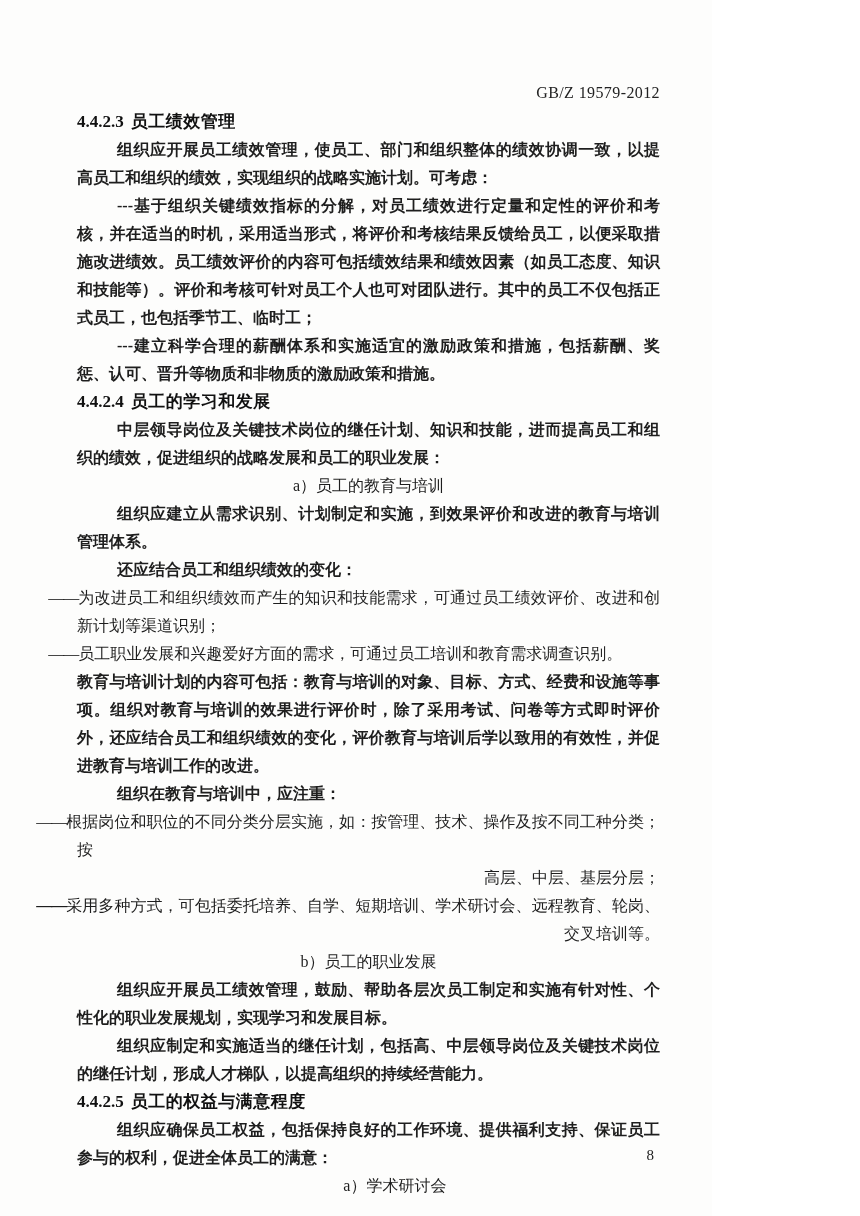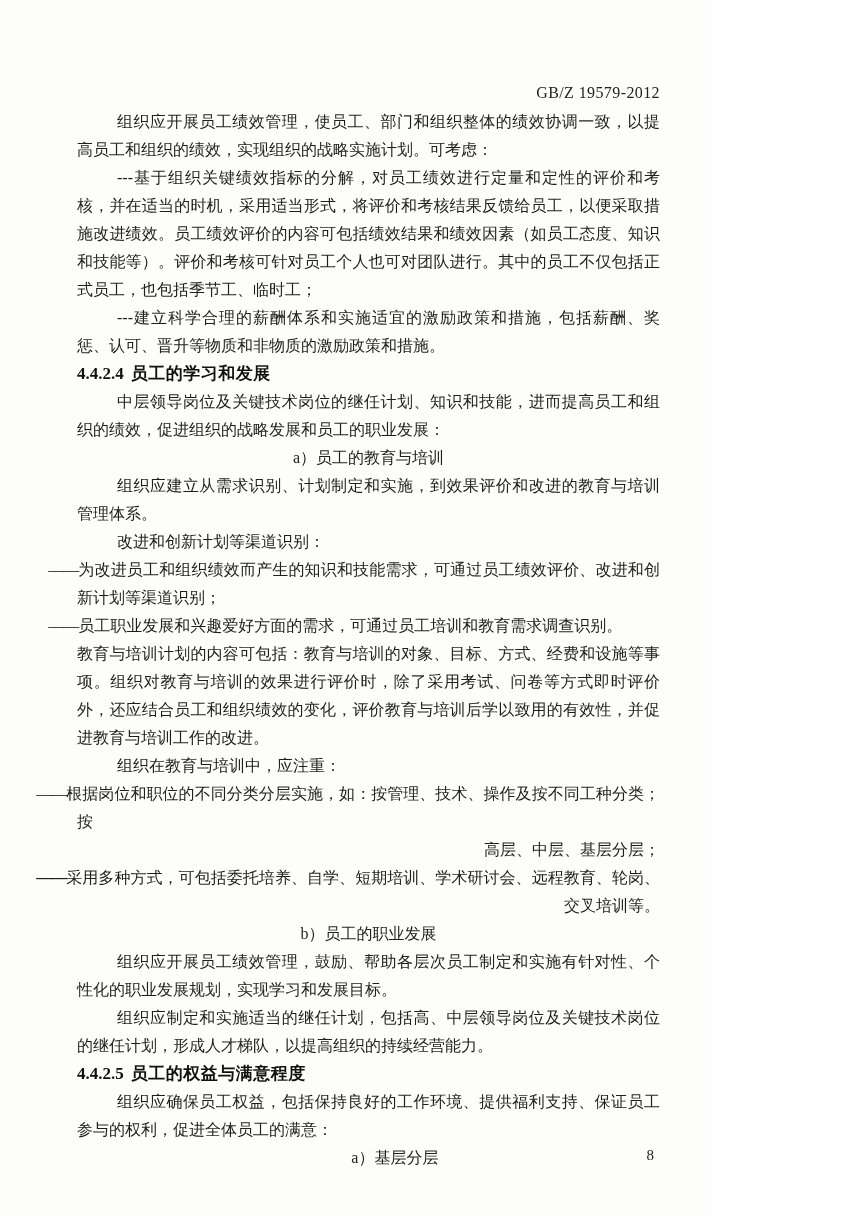--- a/index.html
+++ b/index.html
@@ -28,21 +28,21 @@
   }
   .content {
     font-size: 16px;
     line-height: 28px;
     text-align: justify;
   }
   .content p, .content .heading, .content .item-large {
     margin: 0;
     padding: 0;
   }
-  .para { text-indent: 2.5em; }
+  .para { text-indent: 2.5em; font-weight: bold; }
   .para.flush { text-indent: 0; }
   .cont { margin-left: 4.5em; text-align: left; }
   .letter { margin-left: 2.7em; text-align: center; }
   .letter.deep { margin-left: 3.3em; }
   .heading {
     font-weight: bold;
     font-size: 17px;
     text-align: left;
     color: #111;
   }
@@ -71,43 +71,44 @@
   }
 </style>
 </head>
 <body>
 
 <div class="page">
   <div class="header">
     <span>GB/Z 19579-2012</span>
   </div>
   <div class="content" id="content">
+      <div class="heading"><span class="h-num">4.4.2.3</span><span class="h-title">员工绩效管理</span></div>
       <p class="para">组织应开展员工绩效管理，使员工、部门和组织整体的绩效协调一致，以提高员工和组织的绩效，实现组织的战略实施计划。可考虑：</p>
       <p class="para">---基于组织关键绩效指标的分解，对员工绩效进行定量和定性的评价和考核，并在适当的时机，采用适当形式，将评价和考核结果反馈给员工，以便采取措施改进绩效。员工绩效评价的内容可包括绩效结果和绩效因素（如员工态度、知识和技能等）。评价和考核可针对员工个人也可对团队进行。其中的员工不仅包括正式员工，也包括季节工、临时工；</p>
       <p class="para">---建立科学合理的薪酬体系和实施适宜的激励政策和措施，包括薪酬、奖惩、认可、晋升等物质和非物质的激励政策和措施。</p>
       <div class="heading"><span class="h-num">4.4.2.4</span><span class="h-title">员工的学习和发展</span></div>
       <p class="para">中层领导岗位及关键技术岗位的继任计划、知识和技能，进而提高员工和组织的绩效，促进组织的战略发展和员工的职业发展：</p>
       <p class="letter">a）员工的教育与培训</p>
       <p class="para">组织应建立从需求识别、计划制定和实施，到效果评价和改进的教育与培训管理体系。</p>
-      <p class="para">改进和创新计划等渠道识别：</p>
+      <p class="para">还应结合员工和组织绩效的变化：</p>
       <p class="dash-item"><span class="dash">——</span>为改进员工和组织绩效而产生的知识和技能需求，可通过员工绩效评价、改进和创新计划等渠道识别；</p>
       <p class="dash-item"><span class="dash">——</span>员工职业发展和兴趣爱好方面的需求，可通过员工培训和教育需求调查识别。</p>
       <p class="para flush">教育与培训计划的内容可包括：教育与培训的对象、目标、方式、经费和设施等事项。组织对教育与培训的效果进行评价时，除了采用考试、问卷等方式即时评价外，还应结合员工和组织绩效的变化，评价教育与培训后学以致用的有效性，并促进教育与培训工作的改进。</p>
       <p class="para">组织在教育与培训中，应注重：</p>
       <div class="item-large">
         <div class="ll first"><span class="dash">——</span>根据岗位和职位的不同分类分层实施，如：按管理、技术、操作及按不同工种分类；按</div>
         <div class="ll rest">高层、中层、基层分层；</div>
       </div>
       <div class="item-large">
         <div class="ll first"><span class="dash bold">——</span>采用多种方式，可包括委托培养、自学、短期培训、学术研讨会、远程教育、轮岗、</div>
         <div class="ll rest">交叉培训等。</div>
       </div>
       <p class="letter">b）员工的职业发展</p>
       <p class="para">组织应开展员工绩效管理，鼓励、帮助各层次员工制定和实施有针对性、个性化的职业发展规划，实现学习和发展目标。</p>
       <p class="para">组织应制定和实施适当的继任计划，包括高、中层领导岗位及关键技术岗位的继任计划，形成人才梯队，以提高组织的持续经营能力。</p>
       <div class="heading"><span class="h-num">4.4.2.5</span><span class="h-title">员工的权益与满意程度</span></div>
       <p class="para">组织应确保员工权益，包括保持良好的工作环境、提供福利支持、保证员工参与的权利，促进全体员工的满意：</p>
-      <p class="letter deep">a）基层分层</p>
+      <p class="letter deep">a）学术研讨会</p>
     </div>
   <div class="footer">
     <span>8</span>
   </div>
 </div>
 
 </body></html>

